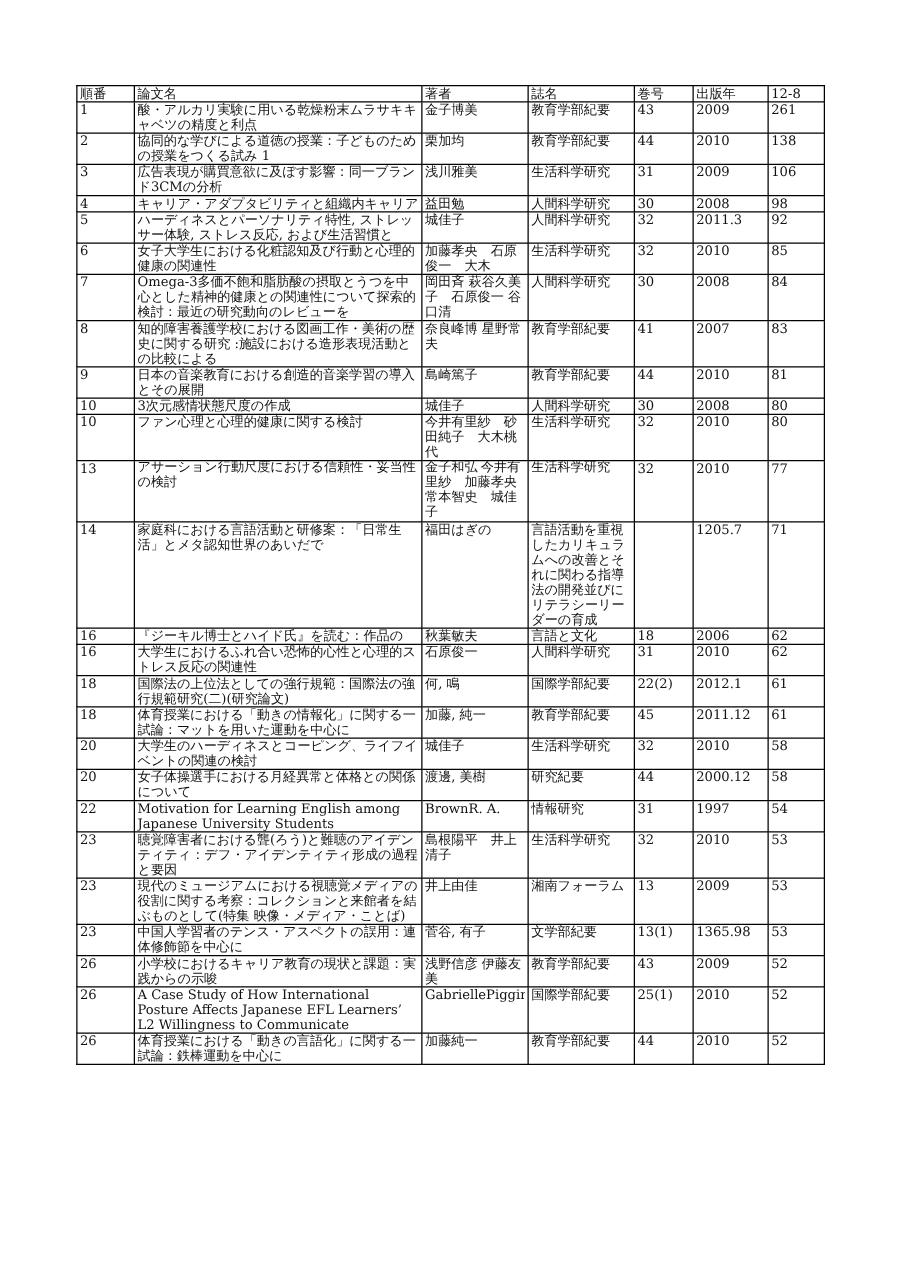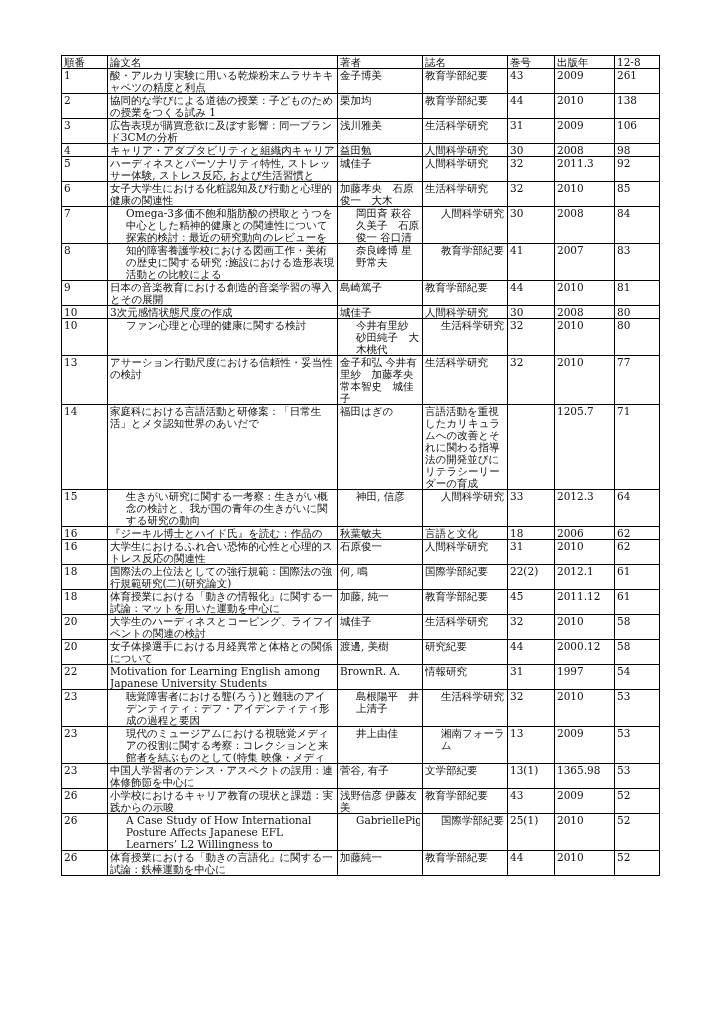--- a/index.html
+++ b/index.html
@@ -1,31 +1,31 @@
 <!DOCTYPE html>
 <html><head>
 <meta charset="utf-8">
 <style>
   html, body { margin: 0; padding: 0; background: #ffffff; }
   body { width: 724px; height: 1024px; position: relative; overflow: hidden;
          font-family: "DejaVu Serif", "Liberation Serif", serif; color: #111; }
   table.papers {
-    position: absolute; left: 61px; top: 55px; width: 598px;
+    position: absolute; left: 61px; top: 68px; width: 598px;
     border-collapse: collapse; table-layout: fixed;
     font-size: 10.5px; line-height: 12px;
   }
   table.papers td, table.papers th {
     border: 1px solid #000; padding: 0 2px; vertical-align: top;
     font-weight: normal; text-align: left; overflow: hidden;
   }
   table.papers th { height: 11px; }
   td.num { text-align: left; }
   .clip2 { display: block; max-height: 24px; overflow: hidden; }
-  .clip3 { display: block; max-height: 36px; overflow: hidden; margin-left: 16px; }
-  .clip4 { display: block; max-height: 48px; overflow: hidden; }
+  .clip3 { display: block; max-height: 36px; overflow: hidden; }
+  .clip4 { display: block; max-height: 48px; overflow: hidden; font-family: Liberation Serif, serif; }
   .clip7 { display: block; max-height: 84px; overflow: hidden; }
   .clip1 { display: block; max-height: 12px; overflow: hidden; }
 </style>
 </head>
 <body>
 
 <table class="papers">
   <colgroup>
     <col style="width:46px">
       <col style="width:230px">
@@ -235,35 +235,20 @@
         <td>
           <span class="clip7">福田はぎの</span>
         </td>
         <td>
           <span class="clip7">言語活動を重視したカリキュラムへの改善とそれに関わる指導法の開発並びにリテラシーリーダーの育成</span>
         </td>
         <td><span></span></td>
         <td><span>1205.7</span></td>
         <td class="num"><span>71</span></td>
       </tr>
-      <tr style="height: 36px;">
-        <td><span>15</span></td>
-        <td>
-          <span class="clip3">生きがい研究に関する一考察：生きがい概念の検討と、我が国の青年の生きがいに関する研究の動向</span>
-        </td>
-        <td>
-          <span class="clip3">神田, 信彦</span>
-        </td>
-        <td>
-          <span class="clip3">人間科学研究</span>
-        </td>
-        <td><span>33</span></td>
-        <td><span>2012.3</span></td>
-        <td class="num"><span>64</span></td>
-      </tr>
       <tr style="height: 12px;">
         <td><span>16</span></td>
         <td>
           <span class="clip1">『ジーキル博士とハイド氏』を読む：作品の</span>
         </td>
         <td>
           <span class="clip1">秋葉敏夫</span>
         </td>
         <td>
           <span class="clip1">言語と文化</span>

